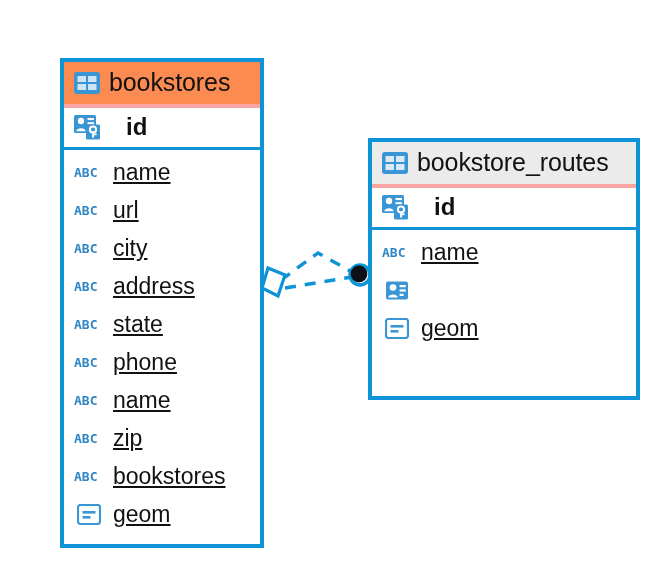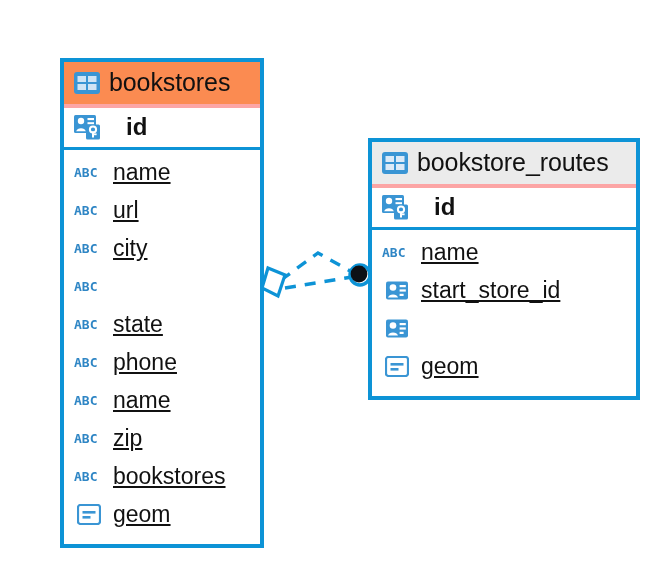--- a/index.html
+++ b/index.html
@@ -166,20 +166,21 @@
         <span class="field-label">url</span>
       </div>
 
       <div class="field-row">
         <span class="abc-ico">ABC</span>
         <span class="field-label">city</span>
       </div>
 
       <div class="field-row">
         <span class="abc-ico">ABC</span>
+        <span class="field-label">address</span>
       </div>
 
       <div class="field-row">
         <span class="abc-ico">ABC</span>
         <span class="field-label">state</span>
       </div>
 
       <div class="field-row">
         <span class="abc-ico">ABC</span>
         <span class="field-label">phone</span>
@@ -247,45 +248,32 @@
       <span>id</span>
     </div>
 
     <div class="field-list">
 
       <div class="field-row">
         <span class="abc-ico">ABC</span>
         <span class="field-label">name</span>
       </div>
 
+
       <div class="field-row">
         <span class="ico" style="width:30px;display:flex;justify-content:center;">
           <svg width="24" height="21" viewBox="0 0 24 21">
             <rect x="1" y="1.5" width="22" height="18" rx="2" ry="2" fill="#3a95d4"></rect>
             <circle cx="8" cy="7.5" r="3.3" fill="#ffffff"></circle>
             <path d="M3 17.6 a5.2 4.4 0 0 1 10 0 z" fill="#ffffff"></path>
             <rect x="14.6" y="5" width="6.2" height="2.2" fill="#ffffff"></rect>
             <rect x="14.6" y="9.4" width="6.2" height="2.2" fill="#ffffff"></rect>
             <rect x="14.6" y="13.8" width="4" height="2.2" fill="#ffffff"></rect>
           </svg>
         </span>
-        <span class="field-label">start_store_id</span>
-      </div>
-
-      <div class="field-row">
-        <span class="ico" style="width:30px;display:flex;justify-content:center;">
-          <svg width="24" height="21" viewBox="0 0 24 21">
-            <rect x="1" y="1.5" width="22" height="18" rx="2" ry="2" fill="#3a95d4"></rect>
-            <circle cx="8" cy="7.5" r="3.3" fill="#ffffff"></circle>
-            <path d="M3 17.6 a5.2 4.4 0 0 1 10 0 z" fill="#ffffff"></path>
-            <rect x="14.6" y="5" width="6.2" height="2.2" fill="#ffffff"></rect>
-            <rect x="14.6" y="9.4" width="6.2" height="2.2" fill="#ffffff"></rect>
-            <rect x="14.6" y="13.8" width="4" height="2.2" fill="#ffffff"></rect>
-          </svg>
-        </span>
       </div>
 
       <div class="field-row">
         <span class="ico" style="width:30px;display:flex;justify-content:center;">
           <svg width="24" height="21" viewBox="0 0 24 21">
             <rect x="1" y="1" width="22" height="19" rx="2.5" ry="2.5" fill="#ffffff" stroke="#3a95d4" stroke-width="2.2"></rect>
             <rect x="5.5" y="7" width="13" height="2.6" fill="#3a95d4"></rect>
             <rect x="5.5" y="12" width="8" height="2.6" fill="#3a95d4"></rect>
           </svg>
         </span>

